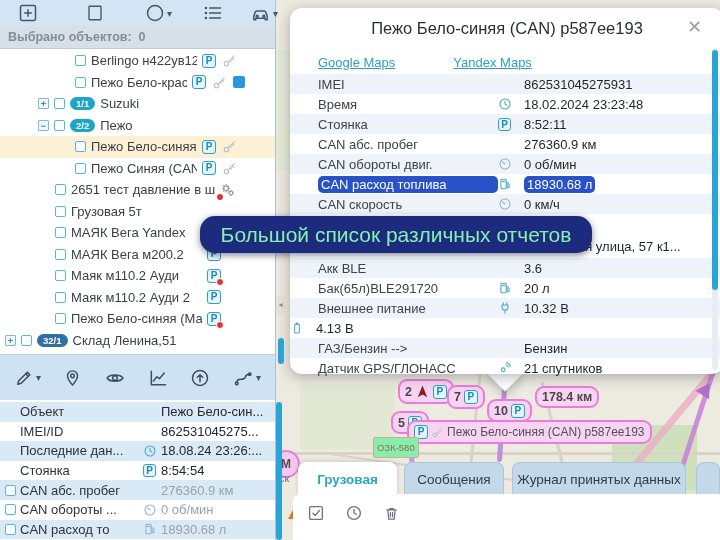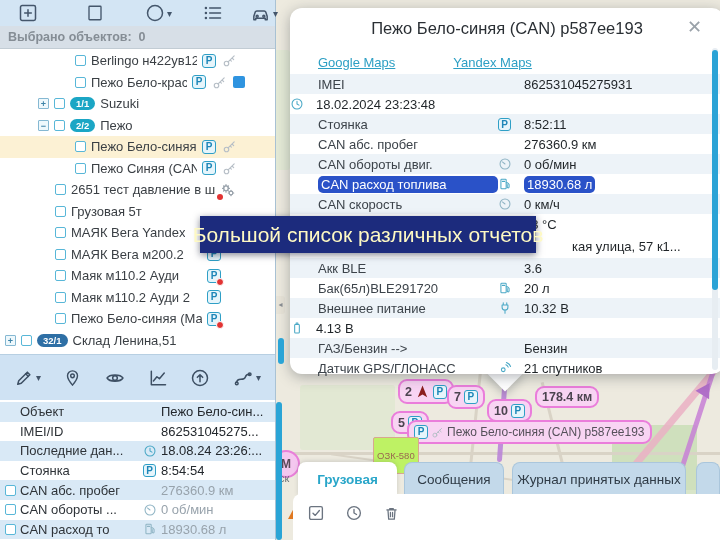--- a/index.html
+++ b/index.html
@@ -11,21 +11,21 @@
   .map{position:absolute;inset:0;background:#edeadf;z-index:1;}
   .patch{position:absolute;border-radius:3px;}
   .road{position:absolute;background:#d9d3c6;}
   .route{position:absolute;border-radius:3px;opacity:.85;}
   .mapfrag-circle{position:absolute;width:28px;height:28px;border-radius:50%;background:#f4c7ef;border:2px solid #e87fd9;color:#5a4a58;font:700 12px/24px "Liberation Sans",sans-serif;text-align:center;}
   .tri{position:absolute;width:0;height:0;}
 
   
   .pill{position:absolute;background:#f8d4f3;border:2px solid #ea7ddb;border-radius:9px;display:flex;align-items:center;gap:3px;padding:1px 5px;color:#4c4450;font-weight:700;font-size:12.5px;white-space:nowrap;z-index:3;}
   .pill.big{font-weight:400;font-size:12px;color:#55505a;}
-  .arealbl{position:absolute;background:#bef264;border:1px solid #d8a88f;color:#9a6a50;font-size:9.5px;padding:12px 3px;border-radius:2px;z-index:3;}
+  .arealbl{position:absolute;background:#86efac;border:1px solid #d8a88f;color:#9a6a50;font-size:9.5px;padding:4px 3px;border-radius:2px;z-index:3;}
 
   
   .i{display:inline-block;vertical-align:middle;}
   .i svg{display:block;stroke:currentColor;fill:none;stroke-width:1.8;stroke-linecap:round;stroke-linejoin:round;}
   .pico{position:relative;display:inline-block;width:14px;height:14px;border:1.5px solid #2f9fc6;background:#e6f5fb;color:#1d86b8;border-radius:3px;font:700 10px/12px "Liberation Sans",sans-serif;text-align:center;flex:0 0 auto;}
   .pdot{position:absolute;right:-4px;bottom:-4px;width:8px;height:8px;border-radius:50%;background:#e23333;border:1.5px solid #fff;}
   .gdot{position:absolute;left:-3px;bottom:-2px;width:6px;height:6px;border-radius:50%;background:#e23333;}
   .swatch{display:inline-block;width:12px;height:12px;background:#2f94e0;border-radius:2px;flex:0 0 auto;}
 
   
@@ -69,21 +69,21 @@
   .prow.lt{background:#edf3f8;}
   .prow .plabel{margin-left:28px;width:180px;white-space:nowrap;overflow:hidden;color:#3c434a;flex:0 0 auto;}
   .prow .picoCol{width:26px;flex:0 0 auto;display:flex;align-items:center;color:#49a8c6;}
   .prow .pval{white-space:nowrap;overflow:hidden;color:#1f2428;}
   .hl{background:#2a52c8;color:#fff !important;padding:1px 3px;border-radius:5px;}
   .ptrack{position:absolute;right:6px;top:40px;width:6px;height:322px;background:#e7edf2;border-radius:3px;}
   .phandle{position:absolute;right:6px;top:42px;width:6px;height:240px;background:#2ba3d6;border-radius:3px;}
   .tail{position:absolute;left:492px;top:360px;width:26px;height:26px;background:#fff;transform:rotate(45deg);box-shadow:3px 3px 8px rgba(40,50,60,.25);z-index:6;}
 
   
-  .banner{position:absolute;left:200px;top:216px;width:336px;height:37px;background:#1c2b7d;border-radius:0;box-shadow:0 2px 7px rgba(10,15,40,.5);display:flex;align-items:center;justify-content:center;color:#fef9c3;font-size:21px;z-index:9;white-space:nowrap;}
+  .banner{position:absolute;left:200px;top:216px;width:392px;height:37px;background:#1c2b7d;border-radius:15px;box-shadow:0 2px 7px rgba(10,15,40,.5);display:flex;align-items:center;justify-content:center;color:#86efac;font-size:21px;z-index:9;white-space:nowrap;}
 
   
   .tab{position:absolute;top:462px;height:34px;border-radius:8px 8px 0 0;display:flex;align-items:center;justify-content:center;font-size:13.5px;z-index:5;}
   .tab.on{background:#fff;color:#29a6c9;font-weight:700;box-shadow:0 -1px 4px rgba(60,70,80,.18);}
   .tab.off{background:#c3d9ea;border:1px solid #aac6dc;border-bottom:none;color:#2f3b46;}
   .events-panel{position:absolute;left:293px;top:494px;width:427px;height:46px;background:#fff;border-radius:8px 0 0 0;z-index:5;}
   .ebtn{position:absolute;color:#6b7480;cursor:pointer;}
 
   
   .wm{position:absolute;color:rgba(255,255,255,.82);z-index:6;}
@@ -535,20 +535,21 @@
       <span class="lnk" style="margin-left:28px;">Google Maps</span>
       <span class="lnk" style="margin-left:58px;">Yandex Maps</span>
     </div>
 
     <div class="prow lt" style="top:66px;">
         <span class="plabel">IMEI</span>
         <span class="picoCol"></span>
         <span class="pval">862531045275931</span>
       </div>
     <div class="prow" style="top:86px;">
+        <span class="plabel">Время</span>
         <span class="picoCol">
           <span class="i">
             <svg width="14" height="14">
               <use href="#i-clock"></use>
             </svg>
           </span>
         </span>
         <span class="pval">18.02.2024 23:23:48</span>
       </div>
     <div class="prow lt" style="top:106px;">

